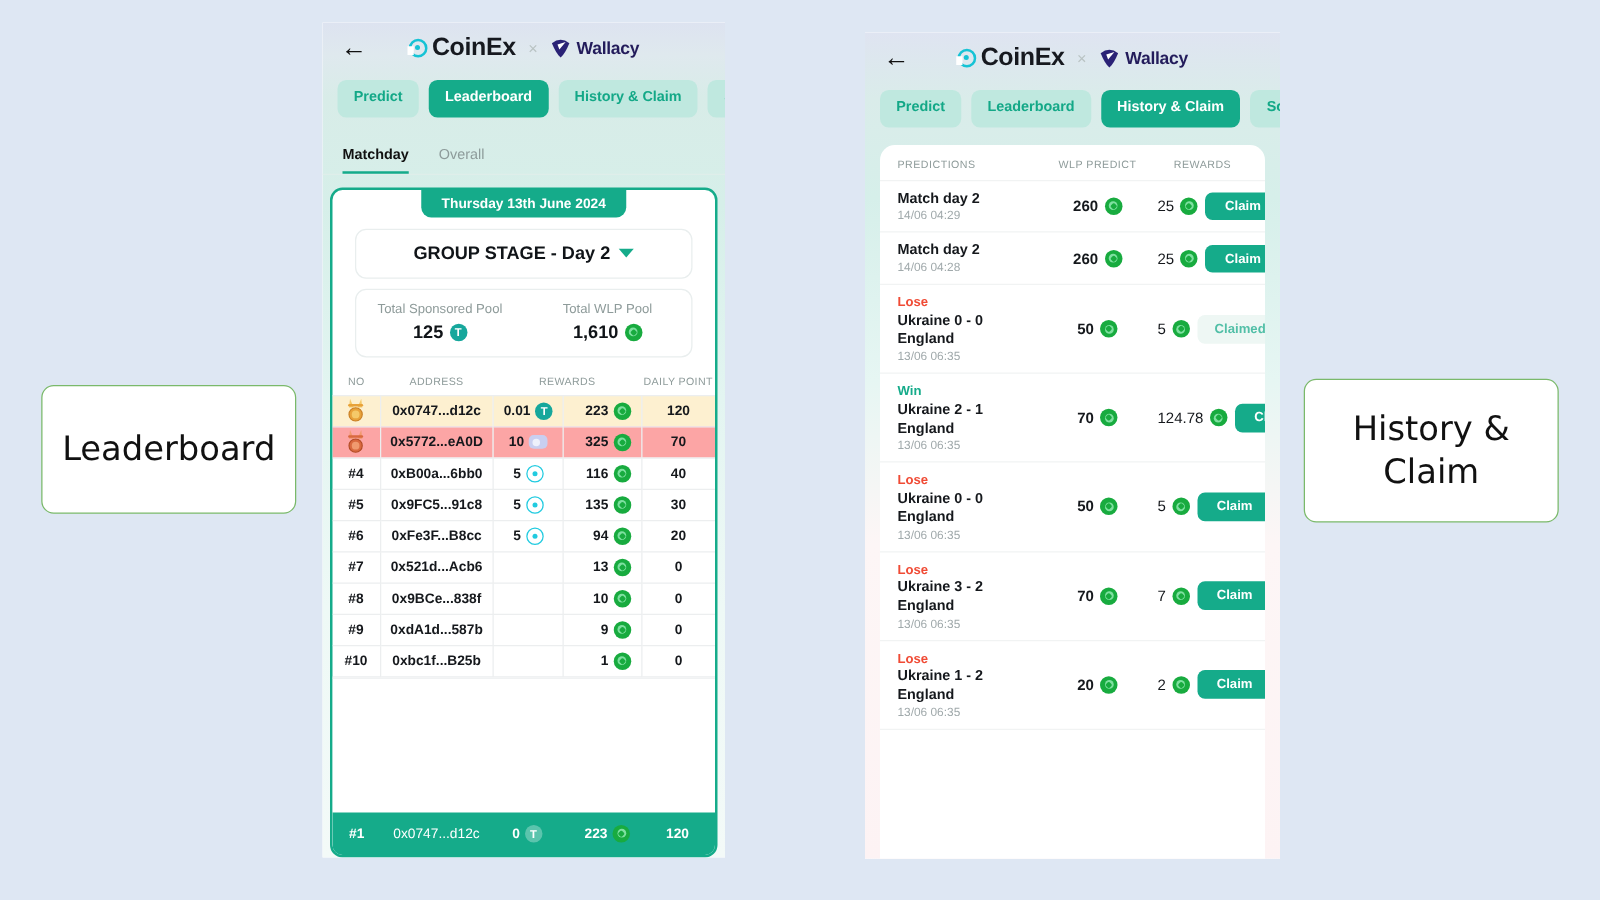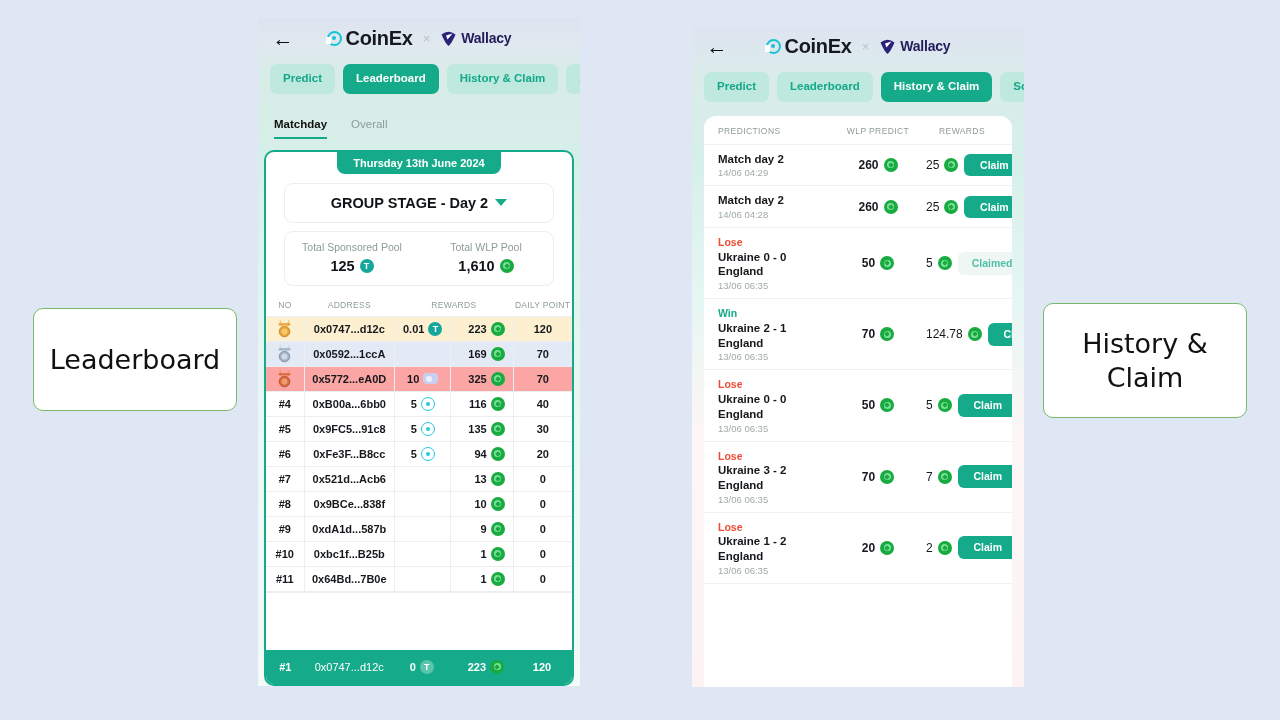--- a/index.html
+++ b/index.html
@@ -364,40 +364,20 @@
                   </div>
                 </td>
                 <td class="col-rw2">
                   <div class="cell-in right">
                     <span>223</span>
                     <span class="tok tok-w"></span>
                   </div>
                 </td>
                 <td>120</td>
               </tr>
-              <tr class="r2">
-                <td>
-                  <svg class="medal" viewBox="0 0 15 19">
-                    <path d="M3 0 L6 7 L2.2 7 Z" fill="#cfdbe6"></path>
-                    <path d="M12 0 L9 7 L12.8 7 Z" fill="#cfdbe6"></path>
-                    <rect x="1.5" y="4.2" width="12" height="2" rx="1" fill="#9fb0c4"></rect>
-                    <circle cx="7.5" cy="12.5" r="5.3" fill="#9fb0c4" stroke="#7e90a5" stroke-width="0.9"></circle>
-                    <circle cx="7.5" cy="12.5" r="3.1" fill="#cfdbe6"></circle>
-                  </svg>
-                </td>
-                <td class="col-addr">0x0592...1ccA</td>
-                <td class="col-rw1"></td>
-                <td class="col-rw2">
-                  <div class="cell-in right">
-                    <span>169</span>
-                    <span class="tok tok-w"></span>
-                  </div>
-                </td>
-                <td>70</td>
-              </tr>
               <tr class="r3">
                 <td>
                   <svg class="medal" viewBox="0 0 15 19">
                     <path d="M3 0 L6 7 L2.2 7 Z" fill="#f09a6f"></path>
                     <path d="M12 0 L9 7 L12.8 7 Z" fill="#f09a6f"></path>
                     <rect x="1.5" y="4.2" width="12" height="2" rx="1" fill="#d9693f"></rect>
                     <circle cx="7.5" cy="12.5" r="5.3" fill="#d9693f" stroke="#b24b25" stroke-width="0.9"></circle>
                     <circle cx="7.5" cy="12.5" r="3.1" fill="#f09a6f"></circle>
                   </svg>
                 </td>
@@ -499,32 +479,20 @@
                   <div class="cell-in right">
                     <span>9</span>
                     <span class="tok tok-w"></span>
                   </div>
                 </td>
                 <td>0</td>
               </tr>
               <tr>
                 <td>#10</td>
                 <td class="col-addr">0xbc1f...B25b</td>
-                <td class="col-rw1"></td>
-                <td class="col-rw2">
-                  <div class="cell-in right">
-                    <span>1</span>
-                    <span class="tok tok-w"></span>
-                  </div>
-                </td>
-                <td>0</td>
-              </tr>
-              <tr>
-                <td>#11</td>
-                <td class="col-addr">0x64Bd...7B0e</td>
                 <td class="col-rw1"></td>
                 <td class="col-rw2">
                   <div class="cell-in right">
                     <span>1</span>
                     <span class="tok tok-w"></span>
                   </div>
                 </td>
                 <td>0</td>
               </tr>
             </tbody>

